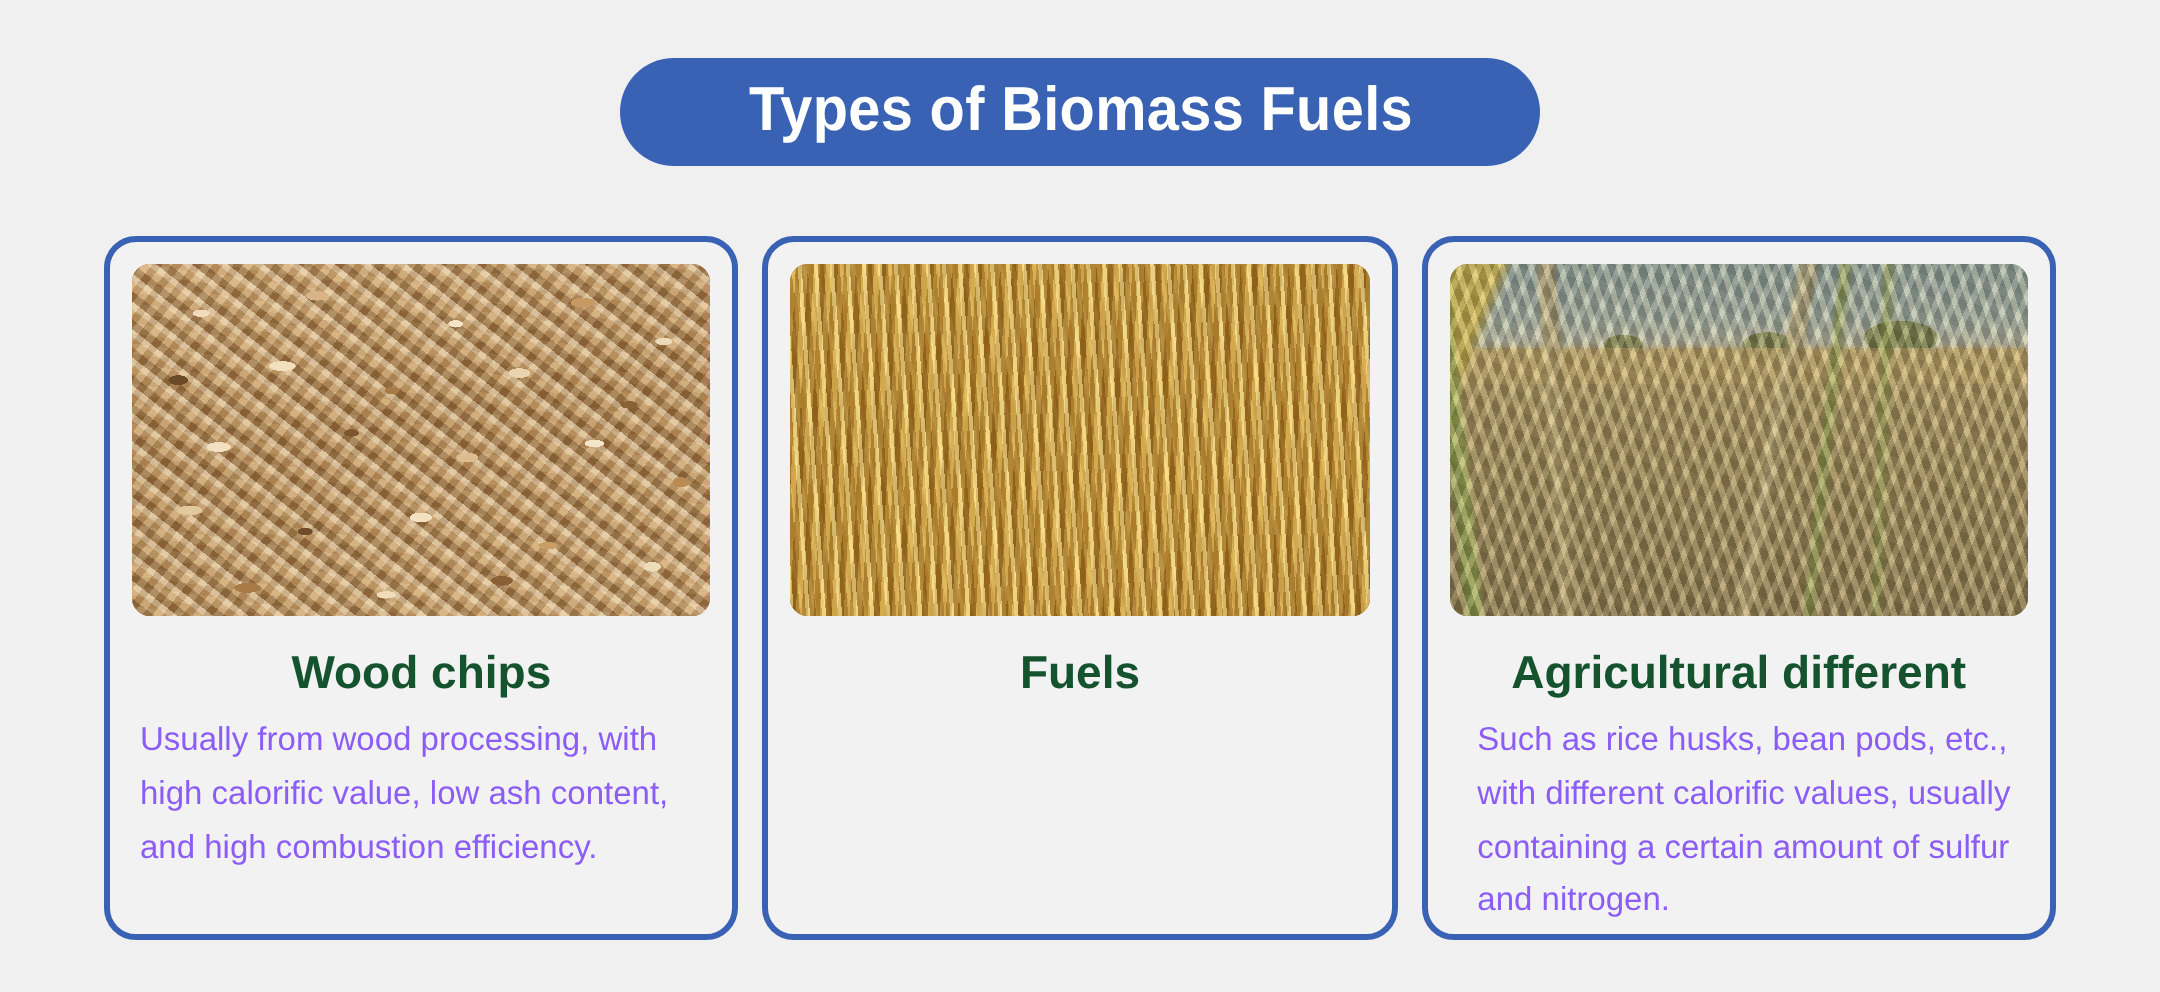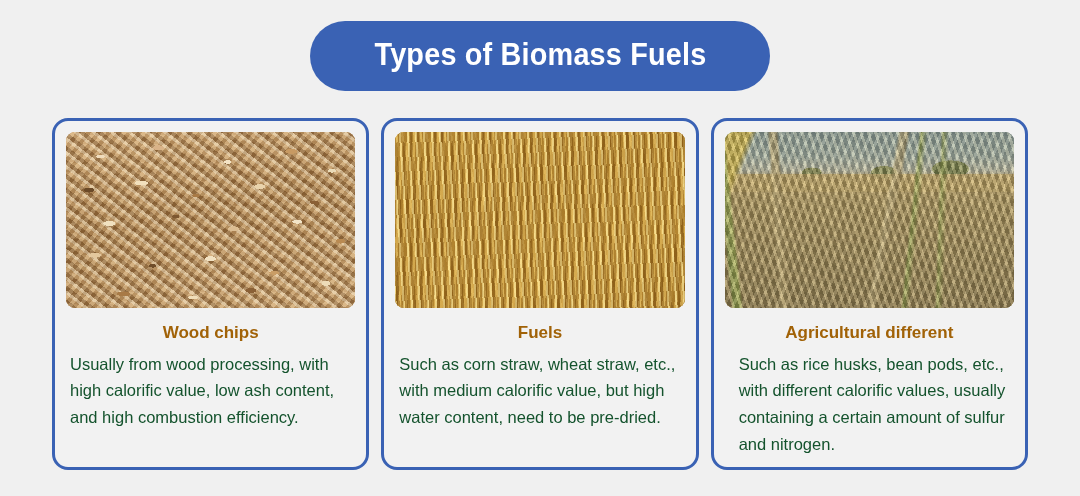--- a/index.html
+++ b/index.html
@@ -24,21 +24,21 @@
     justify-content: center;
   }
   .title-badge {
     background: #3a62b4;
     border-radius: 40px;
     padding: 9px 52px 13px 52px;
     display: flex;
     align-items: center;
     justify-content: center;
     min-width: 420px;
-    height: 70px;
+    height: 54px;
   }
   .title-text {
     color: #ffffff;
     font-family: "Liberation Sans Narrow", "Liberation Sans", sans-serif;
     font-size: 31px;
     font-weight: bold;
     letter-spacing: 0.2px;
     transform: scaleX(0.93);
     white-space: nowrap;
     line-height: 1;
@@ -147,31 +147,31 @@
       radial-gradient(ellipse 18px 9px at 55% 23%, #4a7038 0 70%, transparent 72%),
       radial-gradient(ellipse 14px 7px at 30% 23%, #4f743c 0 70%, transparent 72%),
       
       linear-gradient(to bottom,
         #6fb0e0 0%, #8cc4ea 14%, #bcd9e8 22%,
         #b9a163 27%, #9e8a52 42%, #8e7c4a 60%, #7d6d42 80%, #6d5f3a 100%);
   }
 
   
   .card-heading {
-    color: #a16207;
-    font-size: 17px;
+    color: #14532d;
+    font-size: 23px;
     font-weight: bold;
     margin-top: 16px;
     margin-bottom: 8px;
     text-align: center;
     line-height: 1.1;
     white-space: nowrap;
   }
   .card-body {
-    color: #14532d;
+    color: #8b5cf6;
     font-size: 16.5px;
     line-height: 1.62;
     text-align: left;
     width: 100%;
     padding: 0 4px;
   }
   .card-3 .card-body { padding: 0 2px; margin-left: 24px; }
 </style>
 </head>
 <body>
@@ -190,21 +190,20 @@
     </div>
     <div class="card-heading">Wood chips</div>
     <div class="card-body">Usually from wood processing, with high calorific value, low ash content, and high combustion efficiency.</div>
   </div>
 
   <div class="card card-2">
     <div class="card-photo">
       <div class="tex tex-straw"></div>
     </div>
     <div class="card-heading">Fuels</div>
-    <div class="card-body">Such as corn straw, wheat straw, etc., with medium calorific value, but high water content, need to be pre-dried.</div>
   </div>
 
   <div class="card card-3">
     <div class="card-photo">
       <div class="tex tex-ag"></div>
     </div>
     <div class="card-heading">Agricultural different</div>
     <div class="card-body">Such as rice husks, bean pods, etc., with different calorific values, usually containing a certain amount of sulfur and nitrogen.</div>
   </div>
 

